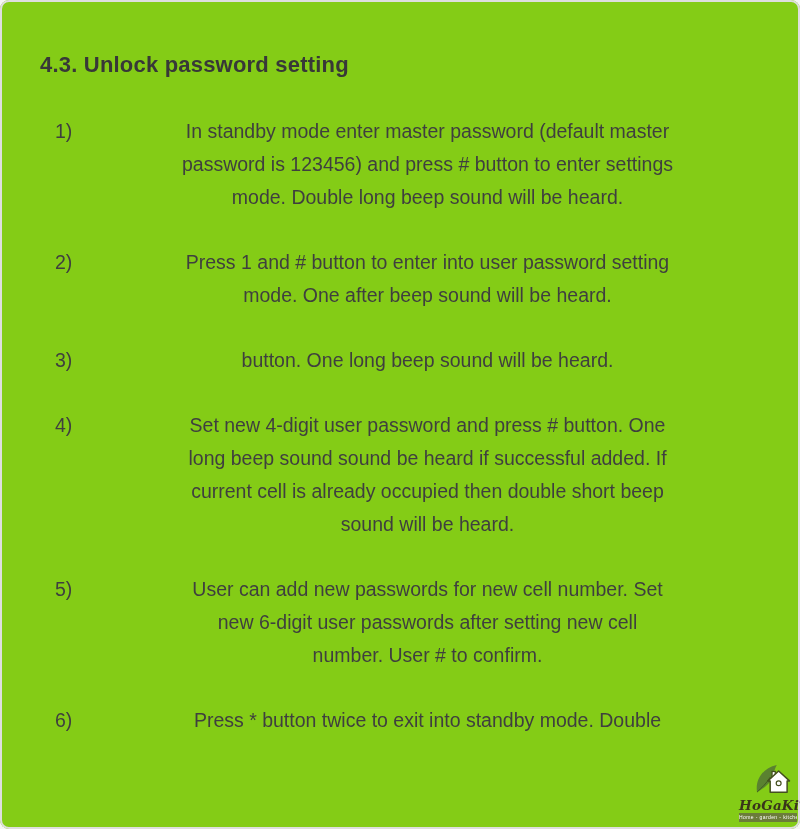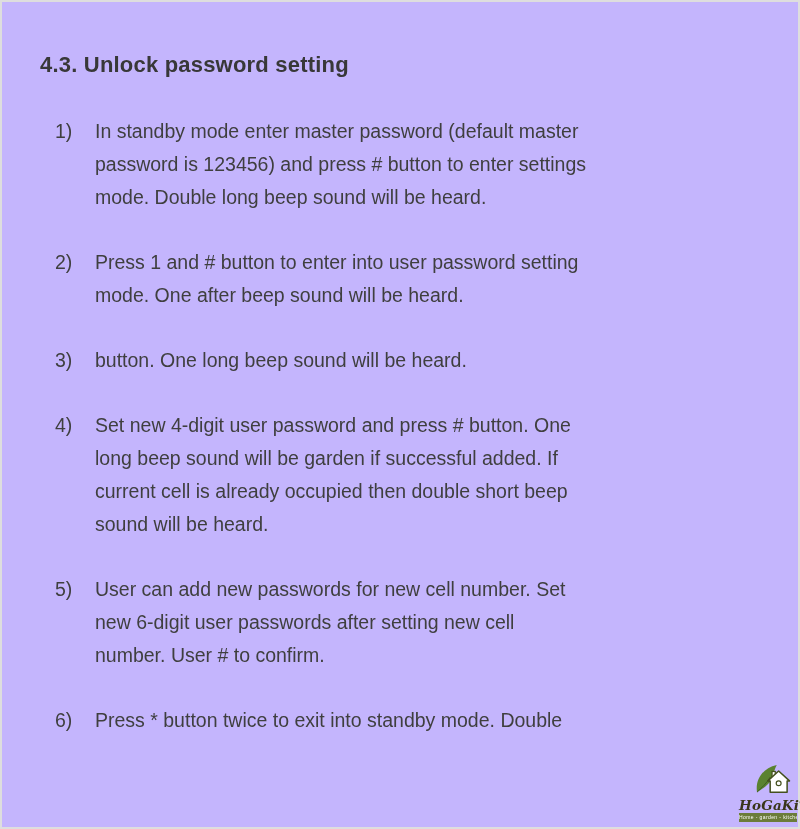--- a/index.html
+++ b/index.html
@@ -3,25 +3,26 @@
 <meta charset="utf-8">
 <style>
   html, body { margin: 0; padding: 0; background: #f6f6f6; }
   * { box-sizing: border-box; }
 
   .page {
     position: relative;
     width: 800px;
     height: 829px;
     margin: 0 auto;
-    background: #c4b5fd;
+    background: #84cc16;
     box-shadow: inset 0 0 0 2px #dedede;
     font-family: "Liberation Sans", sans-serif;
     color: #3f3f3f;
     overflow: hidden;
+    border-radius: 9px;
   }
 
   .content {
     padding: 50px 40px 0 40px;
   }
 
   .doc-title {
     font-size: 22px;
     font-weight: bold;
     color: #383838;
@@ -41,21 +42,21 @@
     color: #3f3f3f;
   }
 
   .step-num {
     width: 40px;
     flex: 0 0 40px;
   }
 
   .step-text { flex: 1; }
 
-  .step-text .line { display: block; }
+  .step-text .line { display: block; text-align: center; }
 
   
   .logo {
     position: absolute;
     right: 3px;
     bottom: 7px;
     width: 58px;
     text-align: center;
   }
 
@@ -126,21 +127,21 @@
         <span class="step-num">3)</span>
         <span class="step-text">
           <span class="line">button. One long beep sound will be heard.</span>
         </span>
       </div>
 
       <div class="step">
         <span class="step-num">4)</span>
         <span class="step-text">
           <span class="line">Set new 4-digit user password and press # button. One</span>
-          <span class="line">long beep sound will be garden if successful added. If</span>
+          <span class="line">long beep sound sound be heard if successful added. If</span>
           <span class="line">current cell is already occupied then double short beep</span>
           <span class="line">sound will be heard.</span>
         </span>
       </div>
 
       <div class="step">
         <span class="step-num">5)</span>
         <span class="step-text">
           <span class="line">User can add new passwords for new cell number. Set</span>
           <span class="line">new 6-digit user passwords after setting new cell</span>

